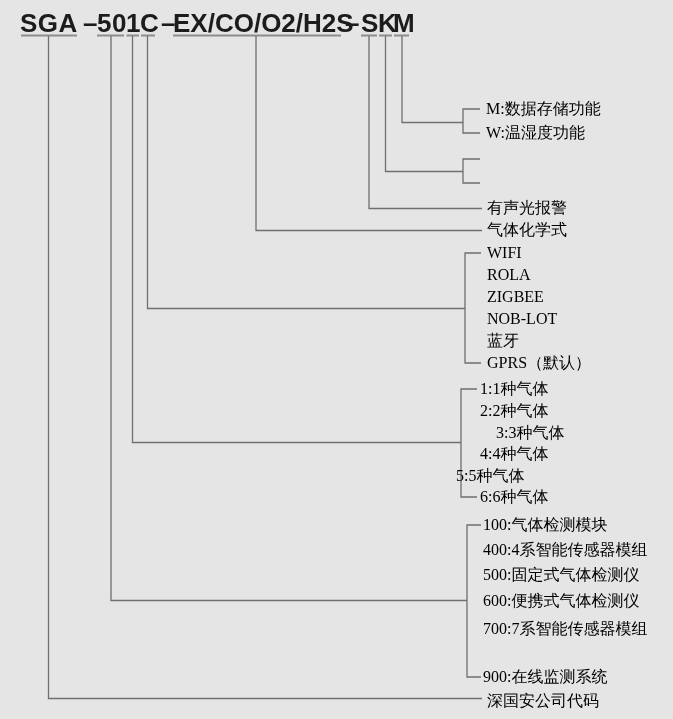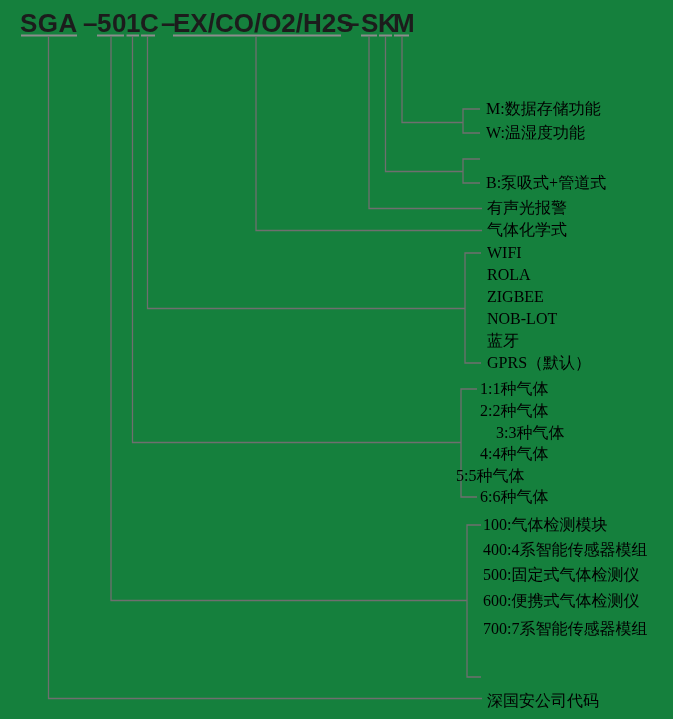--- a/index.html
+++ b/index.html
@@ -1,19 +1,19 @@
 <!DOCTYPE html>
 <html><head>
 <meta charset="utf-8">
 <style>
   html,body{margin:0;padding:0;background:#ffffff;}
   #canvas{
     position:relative;
     width:673px;height:719px;
-    background:#15803d;
+    background:#e5e5e5;
     overflow:hidden;
     font-family:"Liberation Serif","DejaVu Serif",serif;
   }
   #lines{position:absolute;left:0;top:0;width:673px;height:719px;}
   #lines path{fill:none;stroke:#6f6f6f;stroke-width:1.3;}
   #lines path.u{stroke:#8d8d8d;stroke-width:2;}
   .tpart{
     position:absolute;top:9px;height:28px;line-height:28px;
     font-family:"Liberation Sans","DejaVu Sans",sans-serif;
     font-weight:bold;font-size:26px;color:#1c1c1c;
@@ -67,21 +67,20 @@
     <span class="tpart" style="left:173px;letter-spacing:0px">EX/CO/O2/H2S</span>
     <span class="tpart" style="left:345px">–</span>
     <span class="tpart" style="left:361px">S</span>
     <span class="tpart" style="left:378px">K</span>
     <span class="tpart" style="left:393px">M</span>
   </div>
 
   <div class="lbl" style="left:486px;top:98px">M:数据存储功能</div>
   <div class="lbl" style="left:486px;top:122px">W:温湿度功能</div>
 
-  <div class="lbl" style="left:486px;top:172px">B:泵吸式+管道式</div>
 
   <div class="lbl" style="left:487px;top:197px">有声光报警</div>
   <div class="lbl" style="left:487px;top:219px">气体化学式</div>
 
   <div class="lbl" style="left:487px;top:242px">WIFI</div>
   <div class="lbl" style="left:487px;top:264px">ROLA</div>
   <div class="lbl" style="left:487px;top:286px">ZIGBEE</div>
   <div class="lbl" style="left:487px;top:308px">NOB-LOT</div>
   <div class="lbl" style="left:487px;top:330px">蓝牙</div>
   <div class="lbl" style="left:487px;top:352px">GPRS（默认）</div>
@@ -91,16 +90,17 @@
   <div class="lbl" style="left:496px;top:422px">3:3种气体</div>
   <div class="lbl" style="left:480px;top:443px">4:4种气体</div>
   <div class="lbl" style="left:456px;top:465px">5:5种气体</div>
   <div class="lbl" style="left:480px;top:486px">6:6种气体</div>
 
   <div class="lbl" style="left:483px;top:514px">100:气体检测模块</div>
   <div class="lbl" style="left:483px;top:539px">400:4系智能传感器模组</div>
   <div class="lbl" style="left:483px;top:564px">500:固定式气体检测仪</div>
   <div class="lbl" style="left:483px;top:590px">600:便携式气体检测仪</div>
   <div class="lbl" style="left:483px;top:618px">700:7系智能传感器模组</div>
+  <div class="lbl" style="left:483px;top:666px">900:在线监测系统</div>
 
   <div class="lbl" style="left:487px;top:690px">深国安公司代码</div>
 
 </div>
 
 </body></html>

